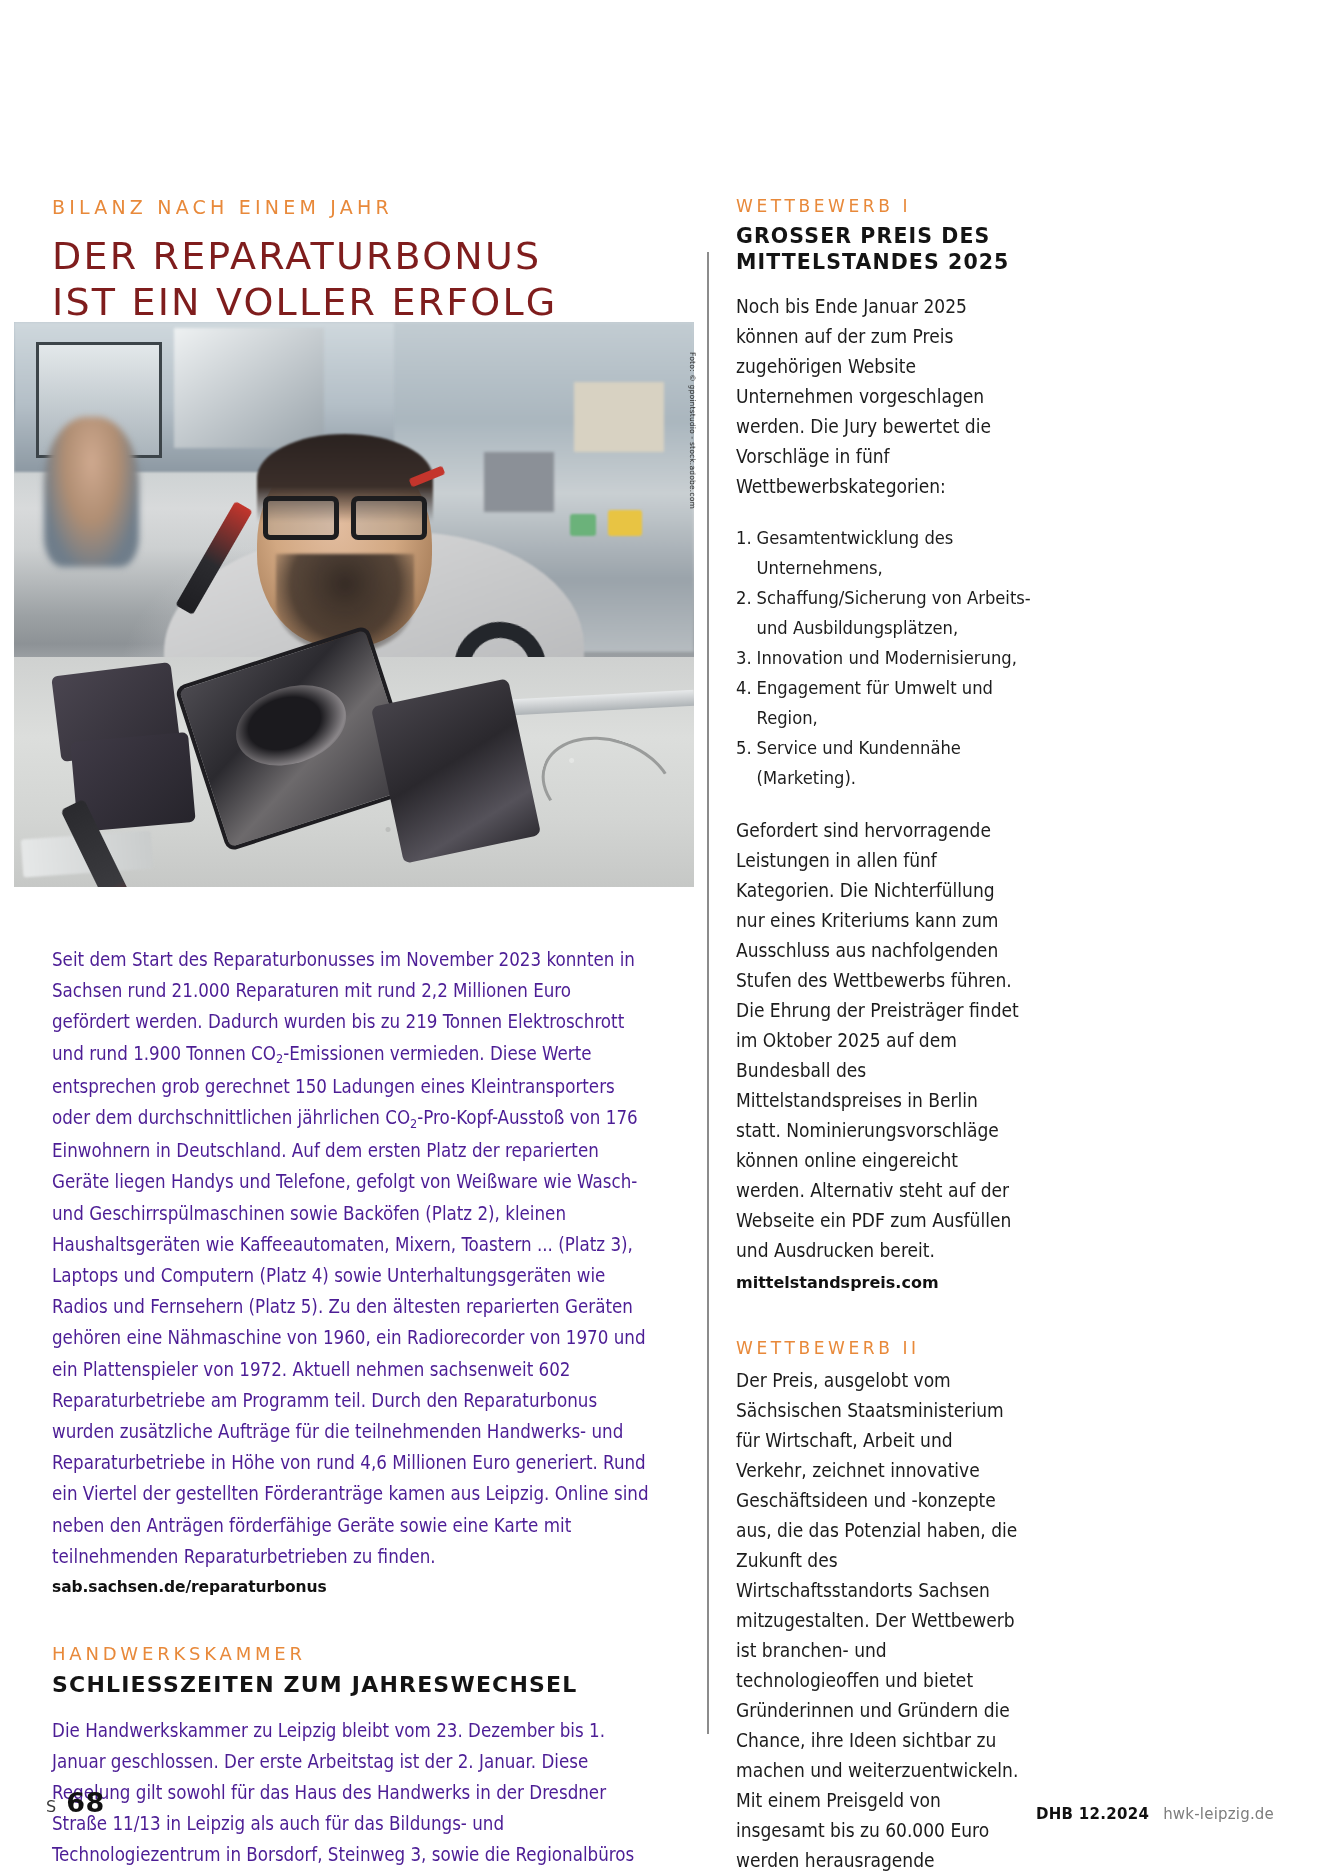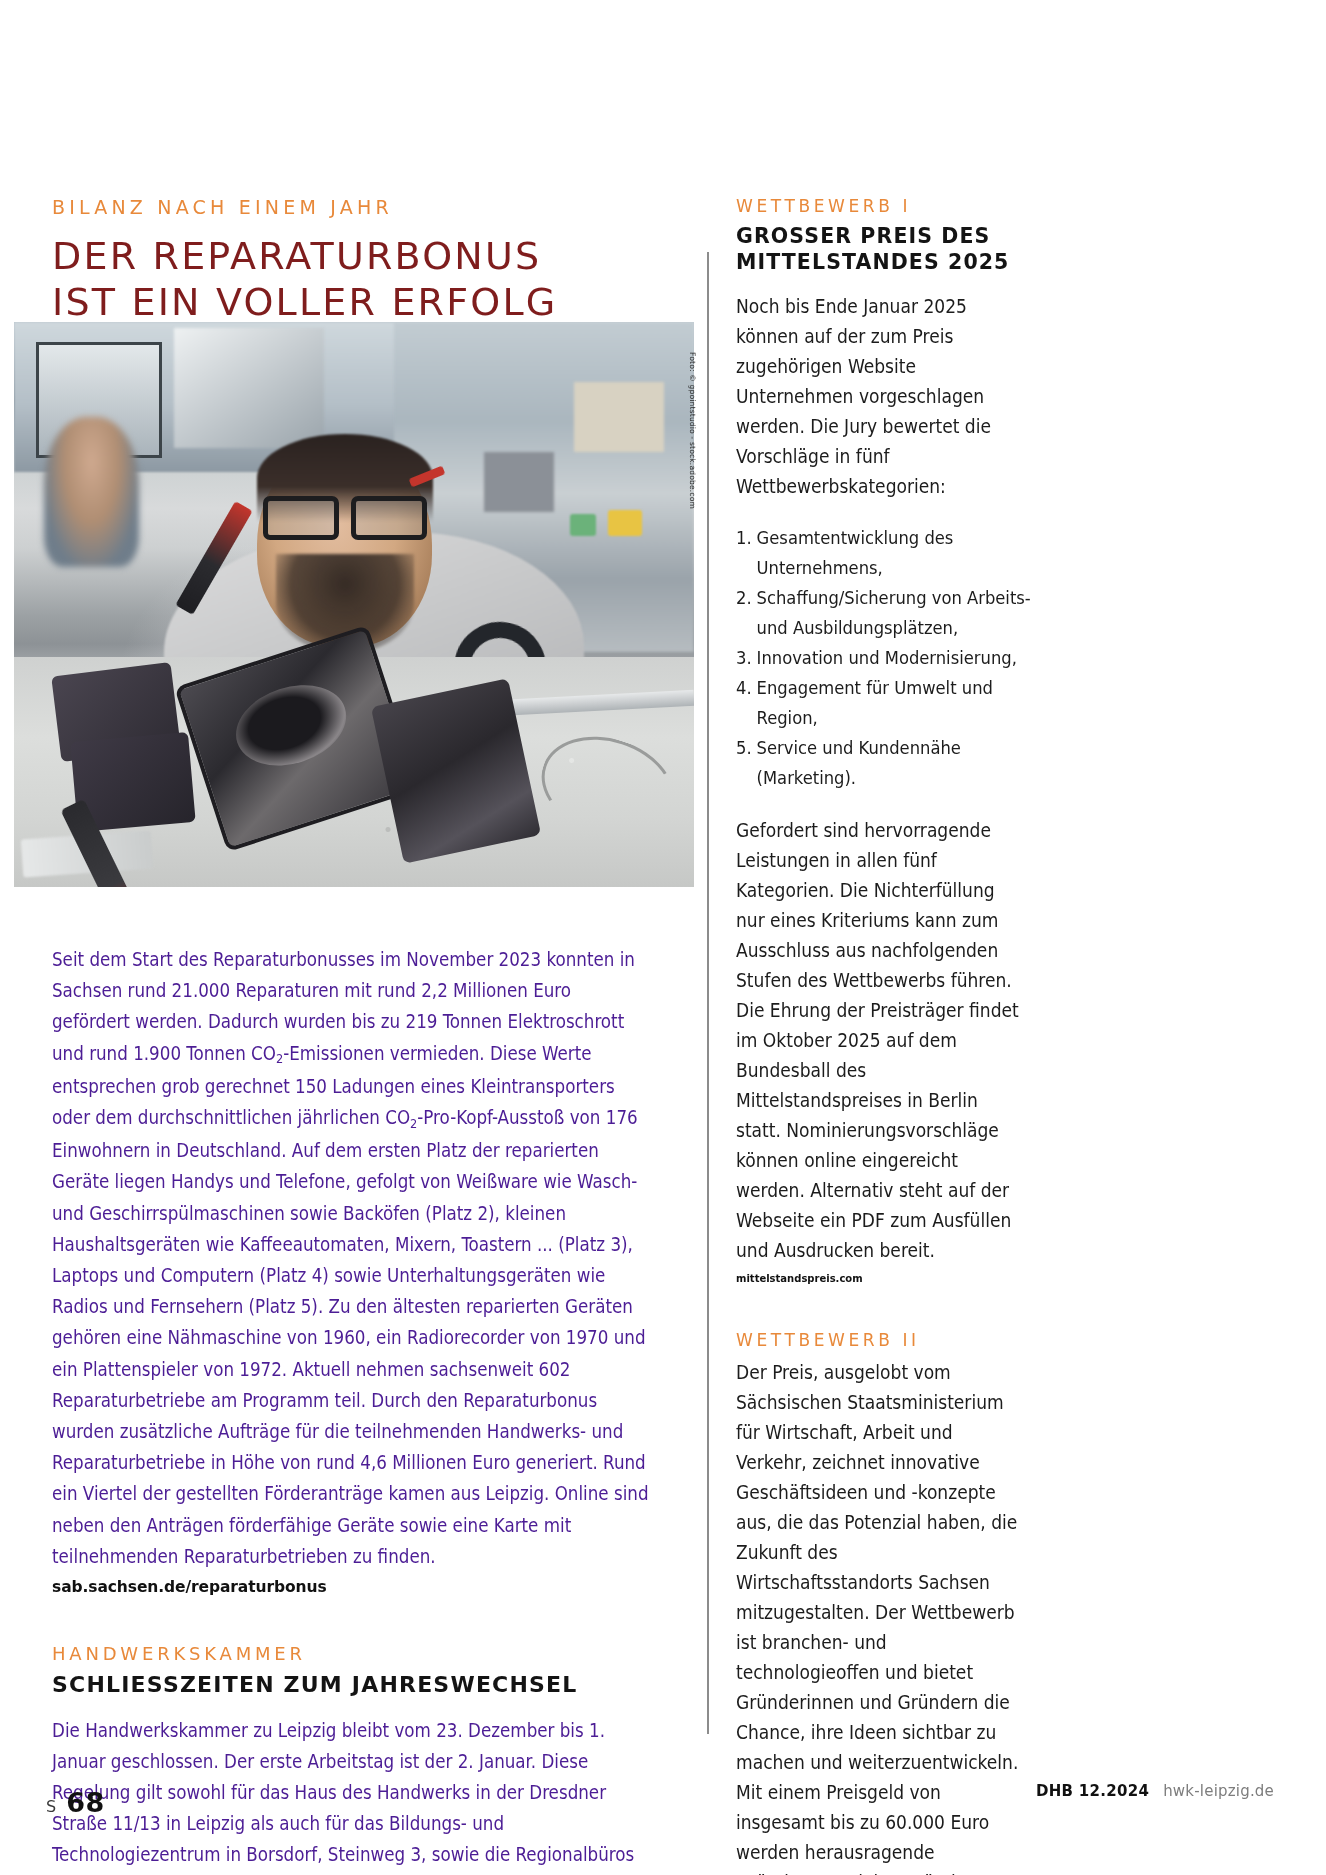--- a/index.html
+++ b/index.html
@@ -371,21 +371,21 @@
     color: #1c1c1c;
     margin: 0 0 22px 0;
     padding: 0;
     list-style: none;
     font-stretch: condensed;
   }
   .r-list li { display: flex; gap: 5px; }
   .r-list li .num { flex: 0 0 auto; }
   .r-url {
     font-family: "DejaVu Sans", sans-serif;
-    font-size: 10px;
+    font-size: 16px;
     font-weight: 700;
     color: #111;
     margin: -14px 0 8px 0;
   }
   .r-sec { margin-top: 46px; }
 
   
   .footer-left {
     position: absolute;
     left: 46px;
@@ -403,21 +403,21 @@
   .f-num {
     font-family: "DejaVu Sans", sans-serif;
     font-size: 27px;
     font-weight: 700;
     color: #111;
     letter-spacing: 0.5px;
   }
   .footer-right {
     position: absolute;
     right: 52px;
-    bottom: 75px;
+    bottom: 52px;
     display: flex;
     align-items: flex-end;
     gap: 14px;
   }
   .f-dhb {
     font-family: "DejaVu Sans", sans-serif;
     font-size: 15px;
     font-weight: 700;
     letter-spacing: 0.3px;
     color: #111;

